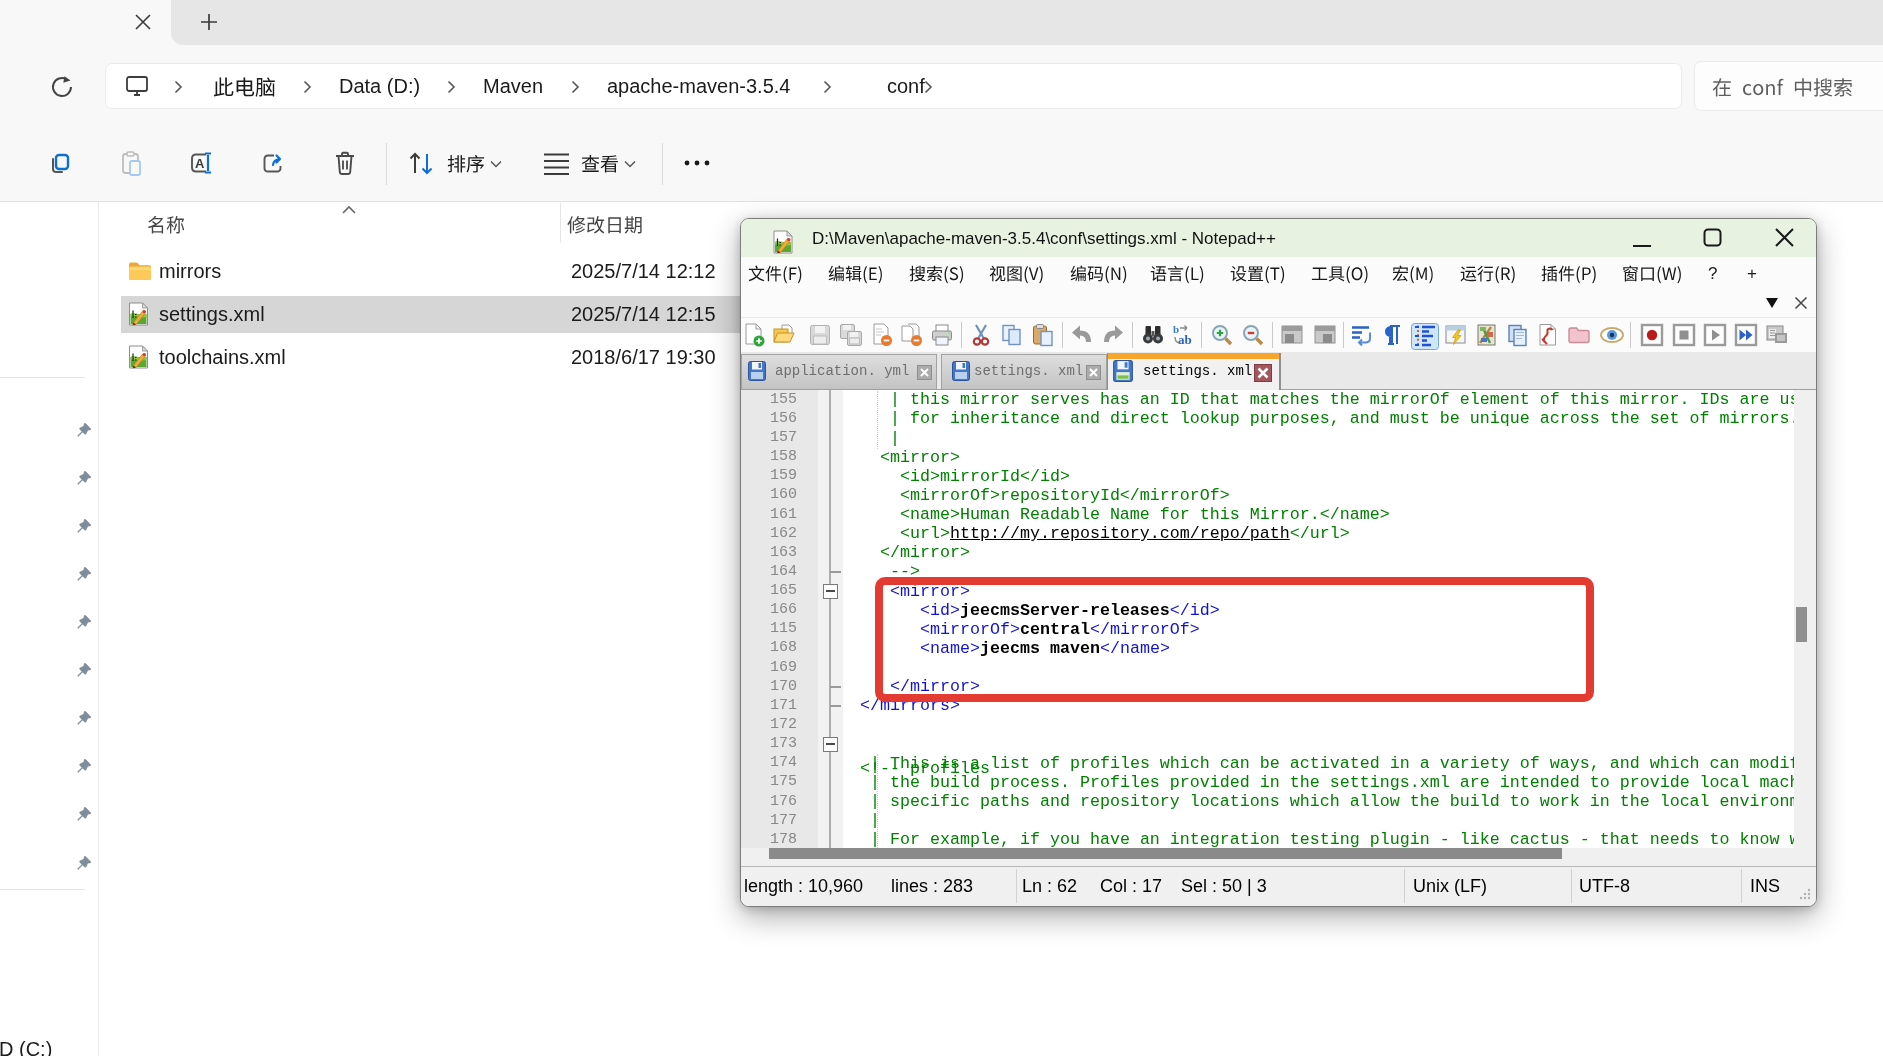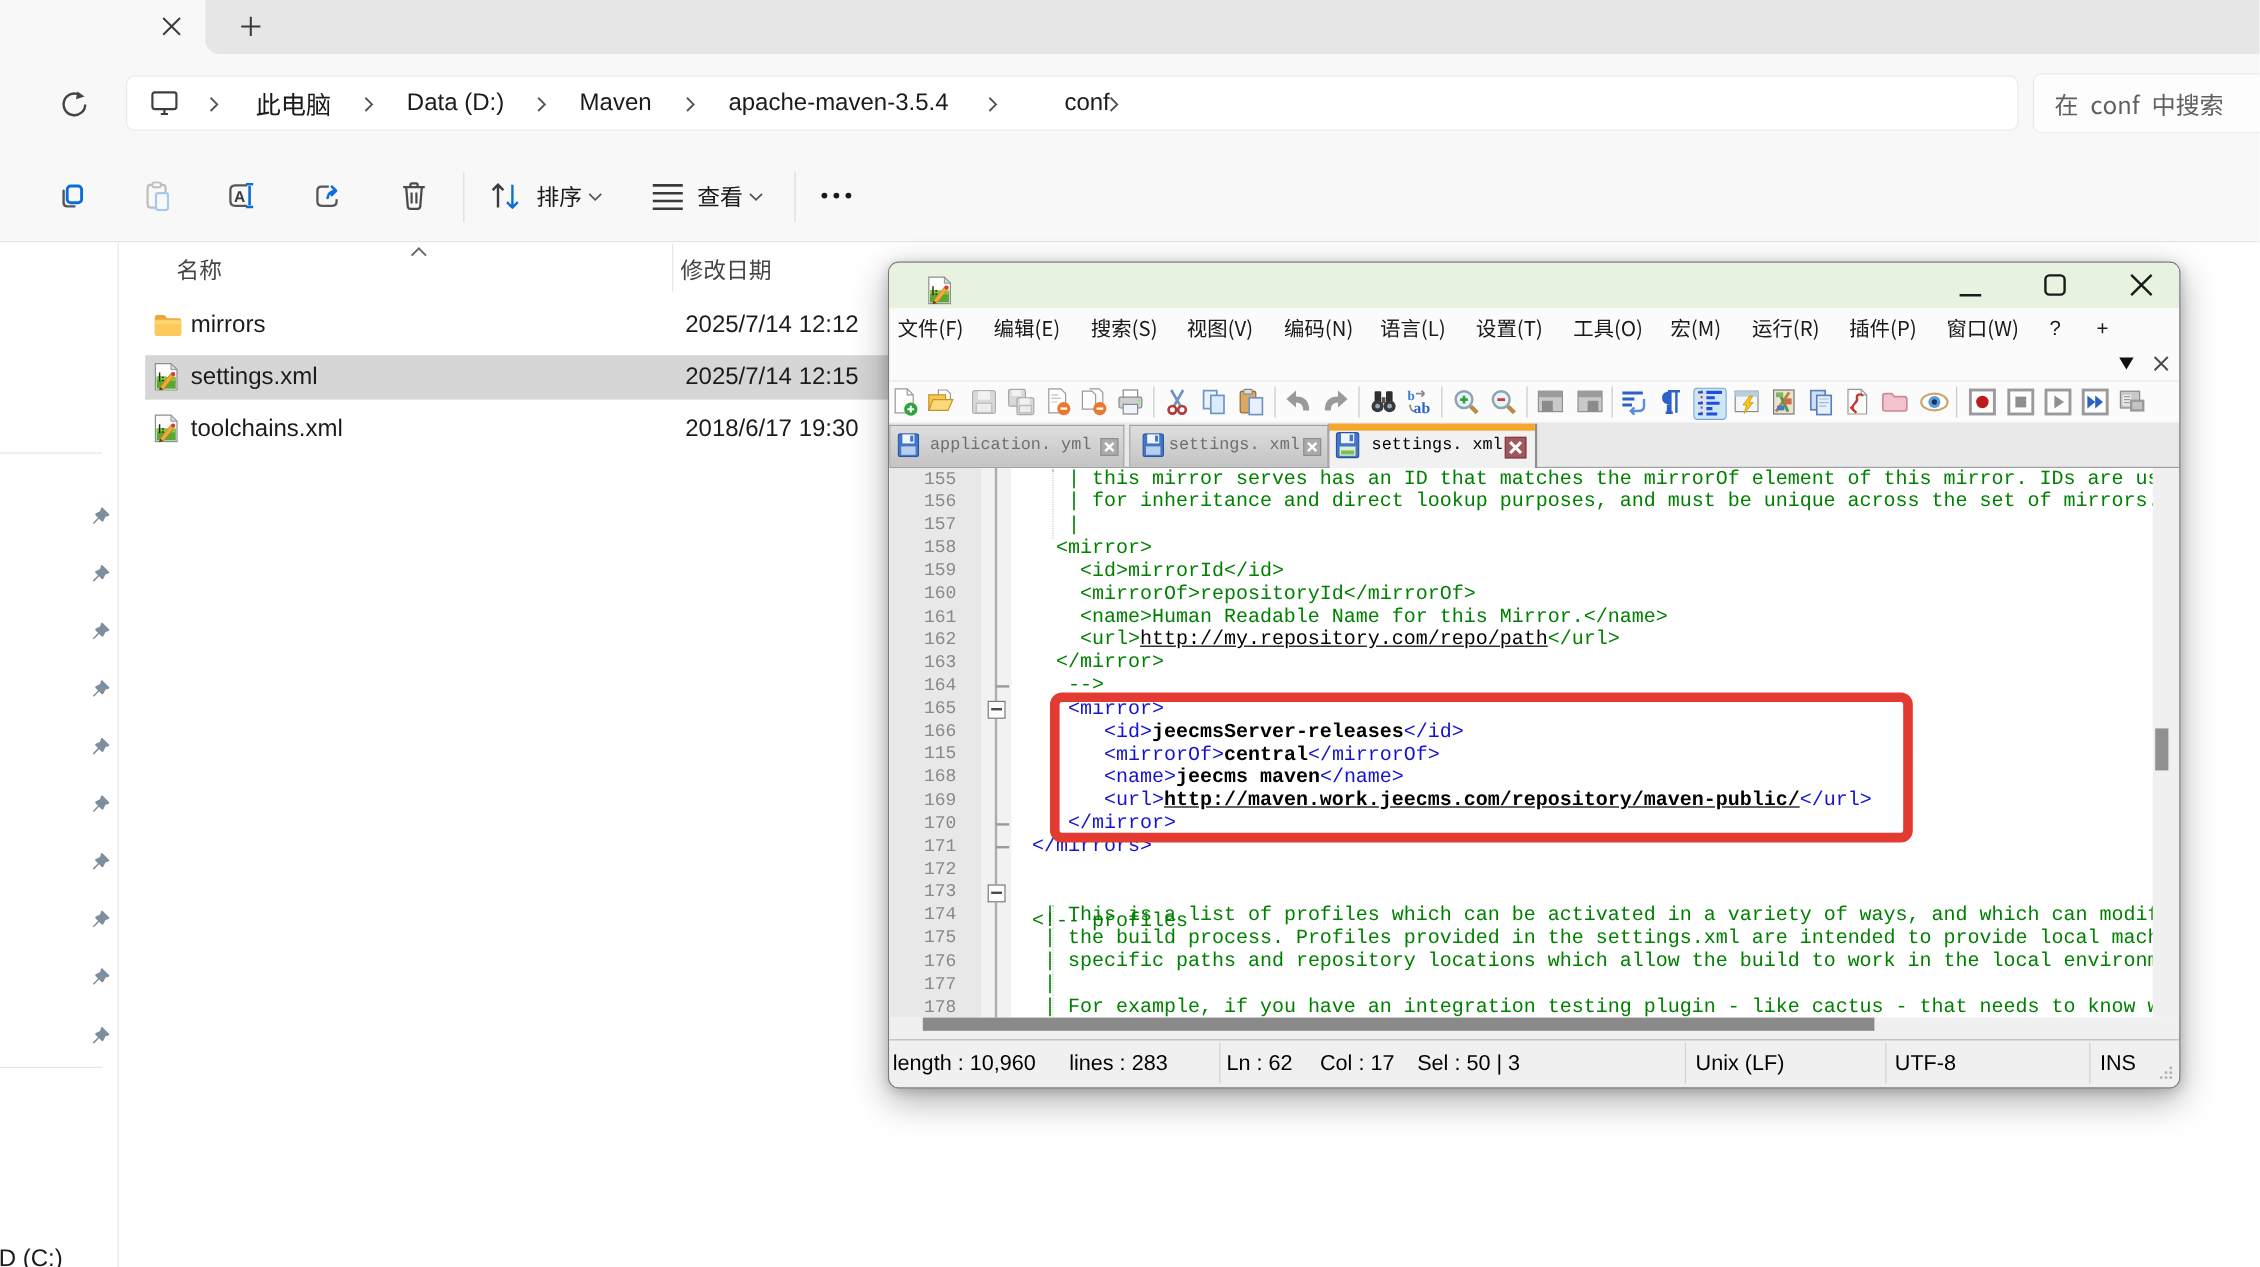--- a/index.html
+++ b/index.html
@@ -253,20 +253,21 @@
     <svg class="npp-in" style="left:31px;top:11px" width="22" height="24" viewBox="0 0 20 24">
       <path d="M1 1 H14 L19 6 V23 H1 Z" fill="#fdfdfd" stroke="#8f8f8f" stroke-width="1"></path>
       <path d="M14 1 L14 6 H19 Z" fill="#d9d9d9" stroke="#8f8f8f" stroke-width="0.8"></path>
       <path d="M2 12 C7 10.5 13 13.5 18 12 V22 H2 Z" fill="#5aa832"></path>
       <path d="M2 12 C7 10.5 13 13.5 18 12 V15 C13 16.5 7 13.5 2 15 Z" fill="#8dc63f"></path>
       <path d="M4.5 8.5 V16 M6.5 12.5 h1.5 M6.5 15 h1.5" stroke="#1d2d12" stroke-width="1.2" fill="none"></path>
       <path d="M5 20.5 L14.5 8.5 L17.2 10.7 L7.5 22.7 Z" fill="#f2a93b" stroke="#bd7d1d" stroke-width="0.6"></path>
       <path d="M5 20.5 L7.5 22.7 L4 23.3 Z" fill="#5f3d13"></path>
       <circle cx="15.8" cy="9.6" r="1.7" fill="#cf3d36"></circle>
     </svg>
+    <div class="npp-in" style="left:71px;top:10px;font-size:17px;color:#111;">D:\Maven\apache-maven-3.5.4\conf\settings.xml - Notepad++</div>
 
     <svg class="npp-in" style="left:891px;top:25px" width="20" height="4" viewBox="0 0 20 4">
         <path d="M1 2 H19" stroke="#1a1a1a" stroke-width="2.2"></path>
       </svg>
     <svg class="npp-in" style="left:962px;top:9px" width="19" height="19" viewBox="0 0 19 19">
         <rect x="1.5" y="1.5" width="16" height="16" rx="3.5" stroke="#1a1a1a" stroke-width="2" fill="none"></rect>
       </svg>
     <svg class="npp-in" style="left:1033px;top:8px" width="21" height="21" viewBox="0 0 21 21">
         <path d="M2 2 L19 19 M19 2 L2 19" stroke="#1a1a1a" stroke-width="2" fill="none"></path>
       </svg>
@@ -581,21 +582,20 @@
       <div class="cl" style="top:76.82px;"><span class="cm">      &lt;id&gt;mirrorId&lt;/id&gt;</span></div>
       <div class="cl" style="top:95.95px;"><span class="cm">      &lt;mirrorOf&gt;repositoryId&lt;/mirrorOf&gt;</span></div>
       <div class="cl" style="top:115.08px;"><span class="cm">      &lt;name&gt;Human Readable Name for this Mirror.&lt;/name&gt;</span></div>
       <div class="cl" style="top:134.21px;"><span class="cm">      &lt;url&gt;</span><span class="ur" style="color:#000">http://my.repository.com/repo/path</span><span class="cm">&lt;/url&gt;</span></div>
       <div class="cl" style="top:153.34px;"><span class="cm">    &lt;/mirror&gt;</span></div>
       <div class="cl" style="top:172.47px;"><span class="cm">     --&gt;</span></div>
       <div class="cl" style="top:191.60px;">     <span class="tg">&lt;mirror&gt;</span></div>
       <div class="cl" style="top:210.73px;">        <span class="tg">&lt;id&gt;</span><span class="bb">jeecmsServer-releases</span><span class="tg">&lt;/id&gt;</span></div>
       <div class="cl" style="top:229.86px;">        <span class="tg">&lt;mirrorOf&gt;</span><span class="bb">central</span><span class="tg">&lt;/mirrorOf&gt;</span></div>
       <div class="cl" style="top:248.99px;">        <span class="tg">&lt;name&gt;</span><span class="bb">jeecms maven</span><span class="tg">&lt;/name&gt;</span></div>
-      <div class="cl" style="top:268.12px;">        <span class="tg">&lt;url&gt;</span><span class="bb ur">http://maven.work.jeecms.com/repository/maven-public/</span><span class="tg">&lt;/url&gt;</span></div>
       <div class="cl" style="top:287.25px;">     <span class="tg">&lt;/mirror&gt;</span></div>
       <div class="cl" style="top:306.38px;">  <span class="tg">&lt;/mirrors&gt;</span></div>
       <div class="cl" style="top:325.51px;"></div>
       <div class="cl" style="top:344.64px;margin-top:24px;">  <span class="cm">&lt;!-- profiles</span></div>
       <div class="cl" style="top:363.77px;">   <span class="cm">| This is a list of profiles which can be activated in a variety of ways, and which can modify</span></div>
       <div class="cl" style="top:382.90px;">   <span class="cm">| the build process. Profiles provided in the settings.xml are intended to provide local machine-</span></div>
       <div class="cl" style="top:402.03px;">   <span class="cm">| specific paths and repository locations which allow the build to work in the local environment.</span></div>
       <div class="cl" style="top:421.16px;">   <span class="cm">|</span></div>
       <div class="cl" style="top:440.29px;">   <span class="cm">| For example, if you have an integration testing plugin - like cactus - that needs to know where</span></div>
       <div style="position:absolute;left:32px;top:187px;width:719px;height:125px;border:8px solid #e33b32;border-radius:10px;box-sizing:border-box;"></div>

